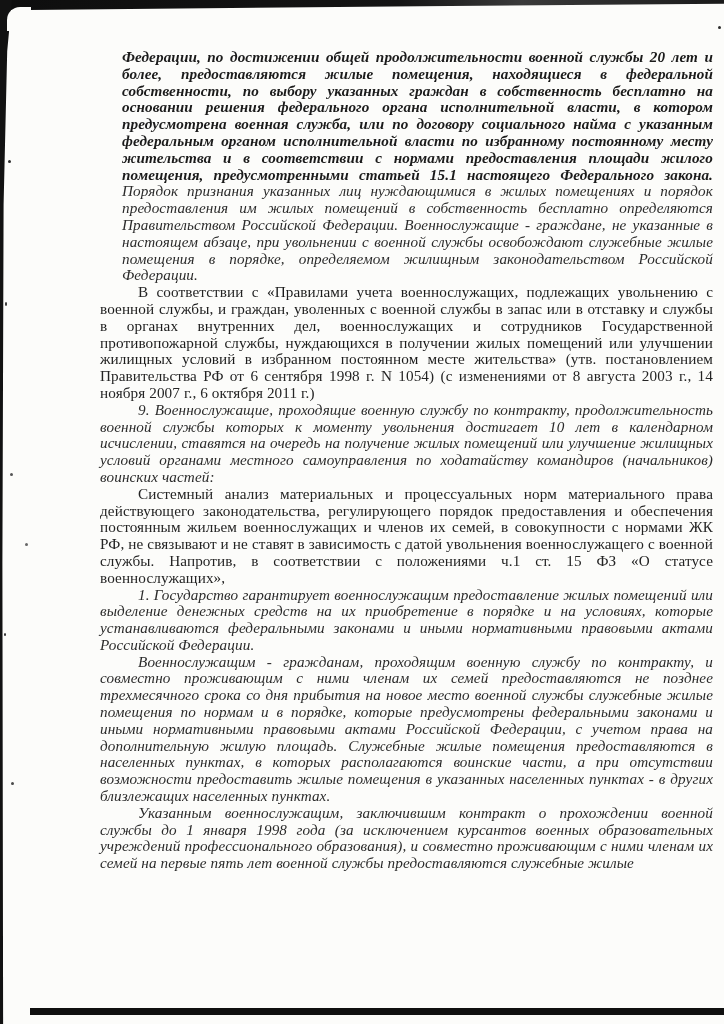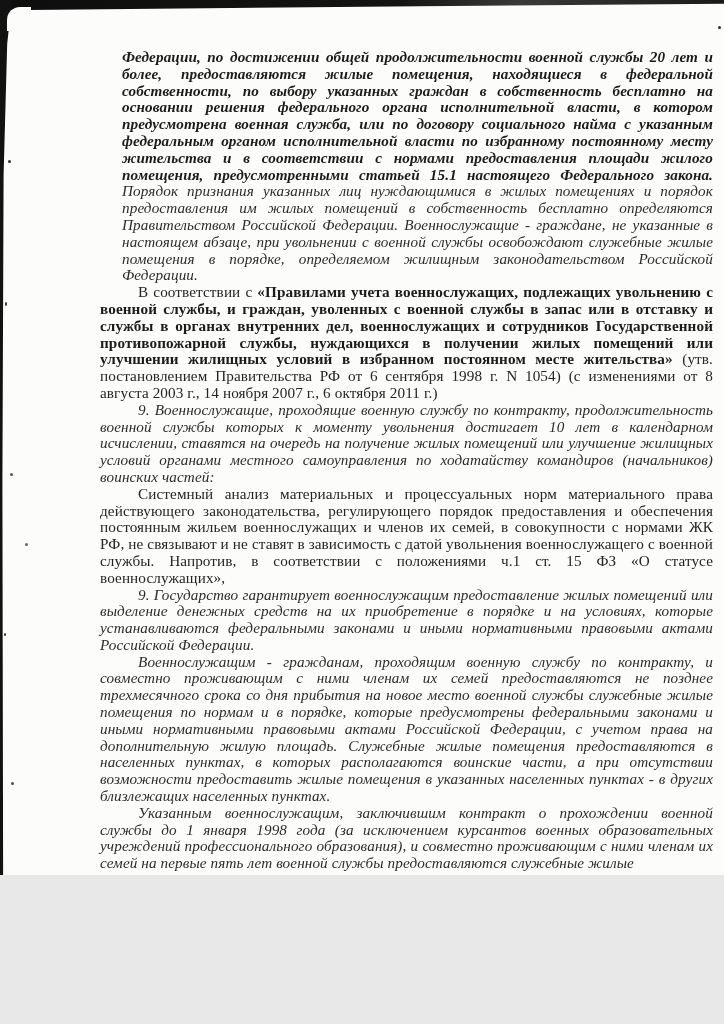--- a/index.html
+++ b/index.html
@@ -1,18 +1,18 @@
 <!DOCTYPE html>
 <html lang="ru"><head>
 <meta charset="utf-8">
 <style>
   html,body{margin:0;padding:0;background:#e8e8e8;}
   .page{
     position:relative;
-    width:724px;height:875px;
+    width:724px;height:1024px;
     background:#fcfcfa;
     overflow:hidden;
     font-family:"Liberation Serif","DejaVu Serif",serif;
   }
   
   .edge-top{
     position:absolute;top:0;left:0;width:100%;height:10px;
     background:linear-gradient(to right,#0e0e0e 0%,#141414 55%,#3a3a3a 72%,#1a1a1a 100%);
     clip-path:polygon(0 0,100% 0,100% 38%,58% 62%,4% 100%,0 100%);
     z-index:3;
@@ -48,21 +48,21 @@
     line-height:16.8px;
     text-align:justify;
     text-justify:inter-word;
     letter-spacing:0.1px;
   }
   .para{margin:0;text-indent:38px;}
   .para.no-indent{text-indent:0;}
   .para.extra-left{margin-left:22px;width:591px;}
   .run.normal{font-style:normal;font-weight:400;color:#242424;}
   .run.italic{font-style:italic;font-weight:400;color:#2b2b2b;}
-  .run.bold{font-style:normal;font-weight:700;color:#1b1b1b;}
+  .run.bold{font-style:normal;font-weight:400;color:#1b1b1b;}
   .run.bold-italic{font-style:italic;font-weight:700;color:#1b1b1b;}
 </style>
 </head>
 <body>
 
 <div class="page">
   <div class="edge-top"></div>
   <div class="edge-left"></div>
   <div class="page-corner"></div>
   <div class="edge-bottom"></div>
@@ -73,17 +73,17 @@
   <div class="speck s4"></div>
   <div class="speck s5"></div>
   <div class="speck s6"></div>
   <div class="speck s7"></div>
 
   <div class="textblock" id="paragraphs">
       <p class="para no-indent extra-left"><span class="run bold-italic">Федерации, по достижении общей продолжительности военной службы 20 лет и более, предоставляются жилые помещения, находящиеся в федеральной собственности, по выбору указанных граждан в собственность бесплатно на основании решения федерального органа исполнительной власти, в котором предусмотрена военная служба, или по договору социального найма с указанным федеральным органом исполнительной власти по избранному постоянному месту жительства и в соответствии с нормами предоставления площади жилого помещения, предусмотренными статьей 15.1 настоящего Федерального закона.</span><span class="run italic"> Порядок признания указанных лиц нуждающимися в жилых помещениях и порядок предоставления им жилых помещений в собственность бесплатно определяются Правительством Российской Федерации. Военнослужащие - граждане, не указанные в настоящем абзаце, при увольнении с военной службы освобождают служебные жилые помещения в порядке, определяемом жилищным законодательством Российской Федерации.</span></p>
       <p class="para"><span class="run normal">В соответствии с </span><span class="run bold">«Правилами учета военнослужащих, подлежащих увольнению с военной службы, и граждан, уволенных с военной службы в запас или в отставку и службы в органах внутренних дел, военнослужащих и сотрудников Государственной противопожарной службы, нуждающихся в получении жилых помещений или улучшении жилищных условий в избранном постоянном месте жительства»</span><span class="run normal"> (утв. постановлением Правительства РФ от 6 сентября 1998 г. N 1054) (с изменениями от 8 августа 2003 г., 14 ноября 2007 г., 6 октября 2011 г.)</span></p>
       <p class="para"><span class="run italic">9.  Военнослужащие, проходящие военную службу по контракту, продолжительность военной службы которых к моменту увольнения достигает 10 лет в календарном исчислении, ставятся на очередь на получение жилых помещений или улучшение жилищных условий органами местного самоуправления по ходатайству командиров (начальников) воинских частей:</span></p>
       <p class="para"><span class="run normal">Системный анализ материальных и процессуальных норм материального права действующего законодательства, регулирующего порядок предоставления и обеспечения постоянным жильем военнослужащих и членов их семей, в совокупности с нормами ЖК РФ, не связывают и не ставят в зависимость с датой увольнения военнослужащего с военной службы. Напротив, в соответствии с положениями ч.1 ст. 15 ФЗ «О статусе военнослужащих»,</span></p>
-      <p class="para"><span class="run italic">9. Государство гарантирует военнослужащим предоставление жилых помещений или выделение денежных средств на их приобретение в порядке и на условиях, которые устанавливаются федеральными законами и иными нормативными правовыми актами Российской Федерации.</span></p>
+      <p class="para"><span class="run italic">1. Государство гарантирует военнослужащим предоставление жилых помещений или выделение денежных средств на их приобретение в порядке и на условиях, которые устанавливаются федеральными законами и иными нормативными правовыми актами Российской Федерации.</span></p>
       <p class="para"><span class="run italic">Военнослужащим - гражданам, проходящим военную службу по контракту, и совместно проживающим с ними членам их семей предоставляются не позднее трехмесячного срока со дня прибытия на новое место военной службы служебные жилые помещения по нормам и в порядке, которые предусмотрены федеральными законами и иными нормативными правовыми актами Российской Федерации, с учетом права на дополнительную жилую площадь. Служебные жилые помещения предоставляются в населенных пунктах, в которых располагаются воинские части, а при отсутствии возможности предоставить жилые помещения в указанных населенных пунктах - в других близлежащих населенных пунктах.</span></p>
       <p class="para"><span class="run italic">Указанным военнослужащим, заключившим контракт о прохождении военной службы до 1 января 1998 года (за исключением курсантов военных образовательных учреждений профессионального образования), и совместно проживающим с ними членам их семей на первые пять лет военной службы предоставляются служебные жилые</span></p>
     </div>
 </div>
 
 </body></html>

